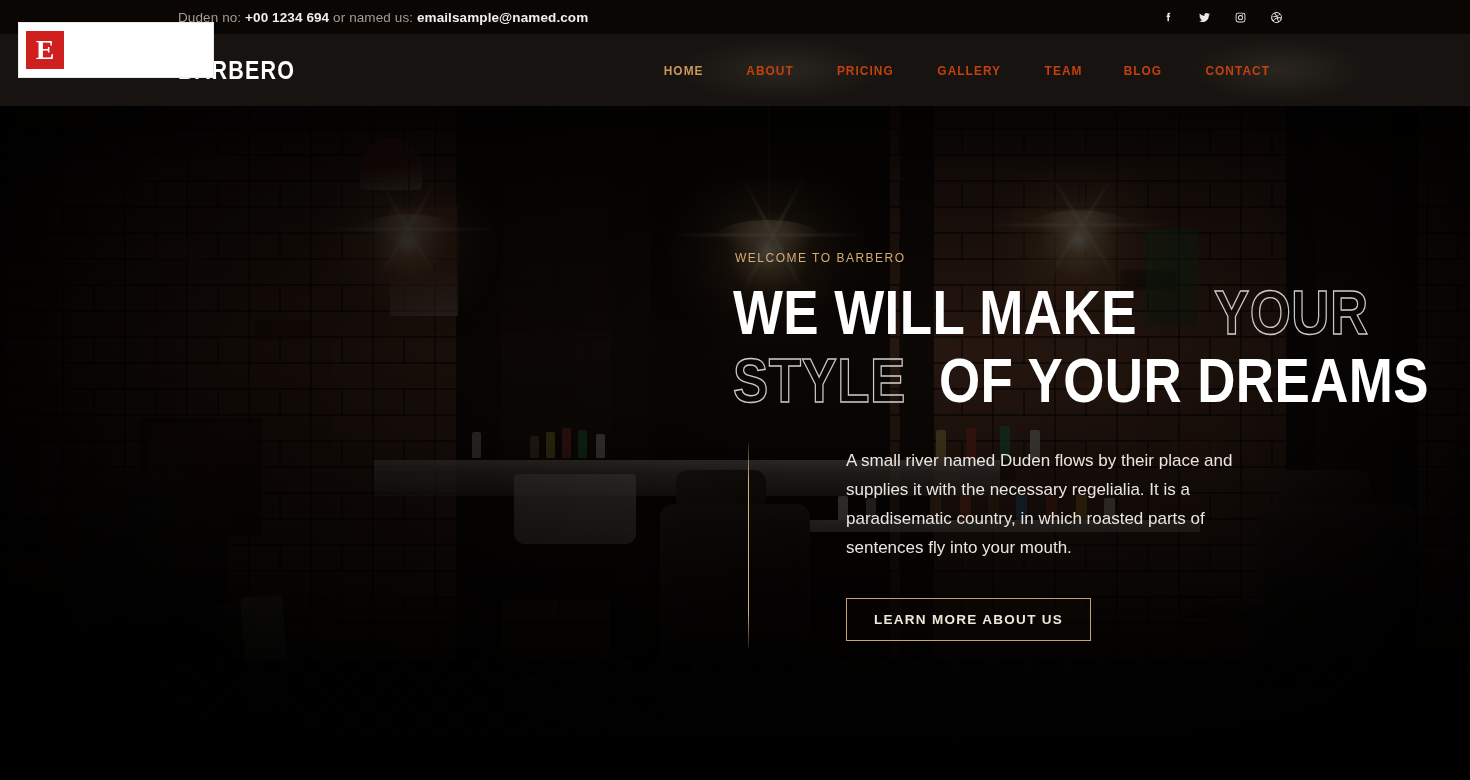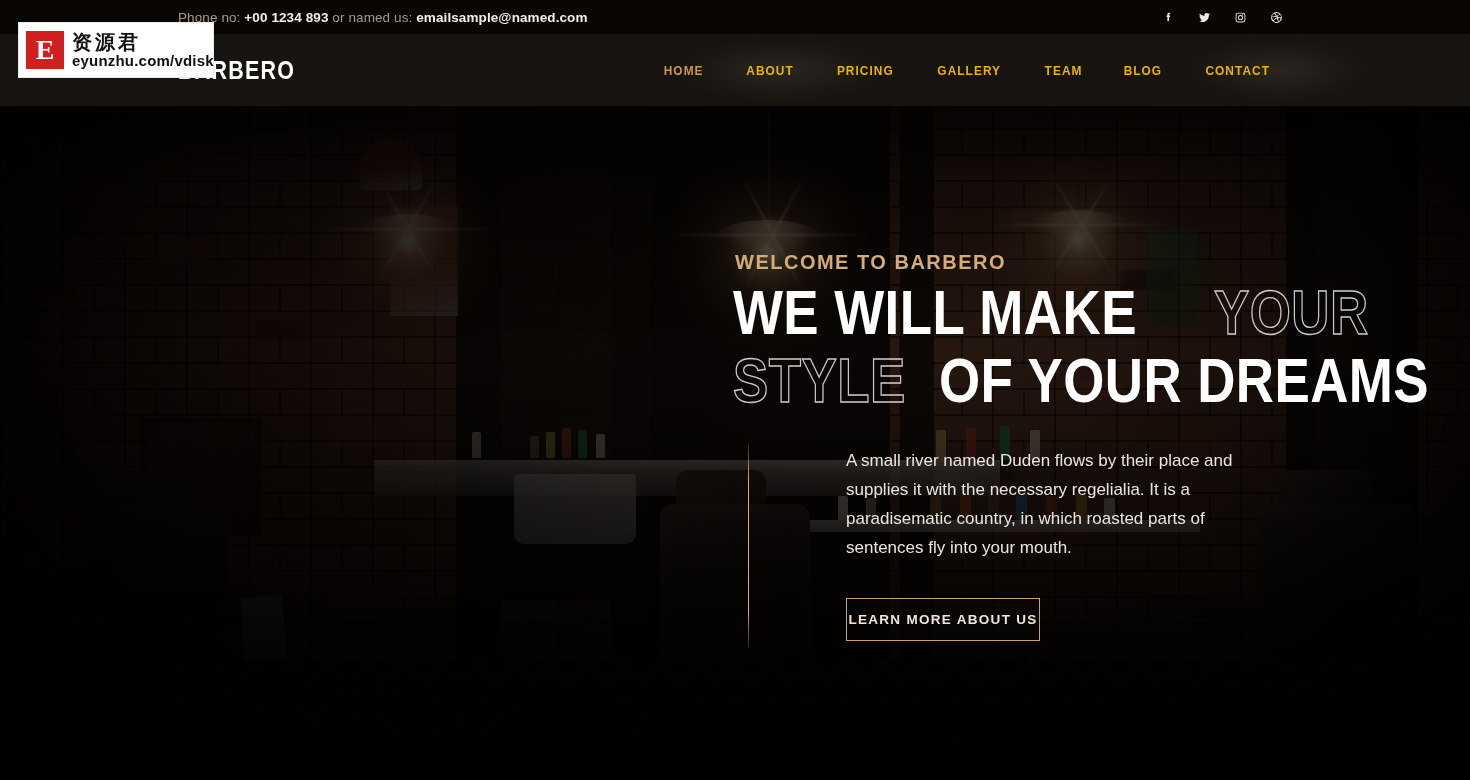--- a/index.html
+++ b/index.html
@@ -208,36 +208,36 @@
     color:#ffffff; cursor:pointer;
     font-stretch:condensed;
     transform-origin:left center;
   }
   #logo span { display:inline-block; transform:scaleX(.86); transform-origin:left center; }
   #mainnav {
     position:absolute; right:178px; top:50%; transform:translateY(-50%);
     display:flex; align-items:center;
   }
   .navlink {
-    color:#eab308;
+    color:#c2410c;
     font-size:13.5px; font-weight:bold; letter-spacing:1.2px;
     text-decoration:none; cursor:pointer;
     padding:0 18px;
     white-space:nowrap;
   }
   .navlink > span { display:inline-block; transform:scaleX(.88); }
   .navlink.active { color:#c9975b; }
 
   
   #hero-content {
     position:absolute; left:735px; top:240px; z-index:20;
   }
   #eyebrow {
     position:absolute; left:0; top:11px;
-    font-size:20px; font-weight:bold; letter-spacing:1.5px;
+    font-size:12px; font-weight:normal; letter-spacing:1.5px;
     color:#d4ac77;
     white-space:nowrap;
   }
   #headline {
     position:absolute; left:-2px; top:38px;
     font-size:63px; line-height:68px; font-weight:bold;
     letter-spacing:.5px; white-space:nowrap;
     font-stretch:condensed;
   }
   #headline .ln { display:block; }
@@ -254,21 +254,21 @@
     background:linear-gradient(180deg, rgba(214,176,118,.15), #d6b076 18%, #d6b076 82%, rgba(214,176,118,.15));
   }
   #hero-para {
     position:absolute; left:111px; top:206px;
     width:420px;
     font-size:17px; line-height:29px;
     color:#eae5df;
   }
   #cta {
     position:absolute; left:111px; top:358px;
-    width:194px; height:43px;
+    width:245px; height:43px;
     border:1px solid #c8a26a;
     background:rgba(20,13,8,.22);
     color:#efe6d8;
     font-size:13.5px; font-weight:bold; letter-spacing:1.3px;
     display:flex; align-items:center; justify-content:center;
     cursor:pointer;
   }
 
   
   #watermark {
@@ -388,22 +388,22 @@
   <div class="chair" style="left:660px;top:504px;width:150px;height:196px;"></div>
   <div class="chair-base" style="left:672px;top:696px;width:142px;height:84px;"></div>
 
   <div class="floor"></div>
   <div class="hero-overlay"></div>
   <div class="vignette"></div>
 </div>
 
 <div id="topbar">
   <div id="topbar-contact">
-    <span>Phone no:</span>
-    <span class="val">+00 1234 893</span>
+    <span>Duden no:</span>
+    <span class="val">+00 1234 694</span>
     <span>or named us:</span>
     <span class="val">emailsample@named.com</span>
   </div>
   <div id="topbar-socials">
     <a class="soc" title="Facebook">
       <svg viewBox="0 0 24 24">
           <path d="M15.1 8.2h-2.3V6.7c0-.6.4-.8.7-.8h1.6V3.3h-2.2C10.4 3.3 10 5.1 10 6.3v1.9H8.5v2.7H10v7.8h2.8v-7.8h2l.3-2.7z"></path>
         </svg>
     </a>
     <a class="soc" title="Twitter">
@@ -455,17 +455,13 @@
 
   <p id="hero-para">A small river named Duden flows by their place and supplies it with the necessary regelialia. It is a paradisematic country, in which roasted parts of sentences fly into your mouth.</p>
 
   <a id="cta">LEARN MORE ABOUT US</a>
 </div>
 
 <div id="watermark">
   <div id="wm-badge">
     <b>E</b>
   </div>
-  <div id="wm-text">
-    <div id="wm-cn">资源君</div>
-    <div id="wm-url">eyunzhu.com/vdisk</div>
-  </div>
 </div>
 
 </body></html>

